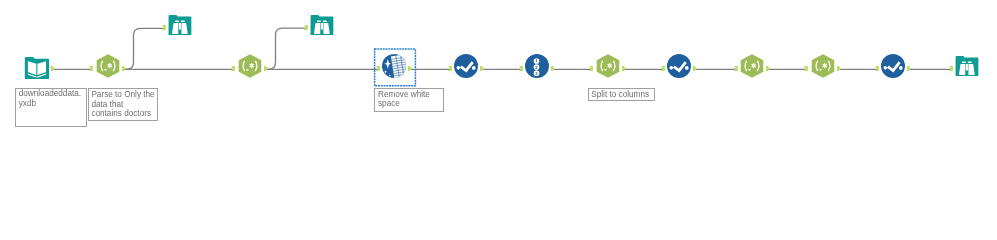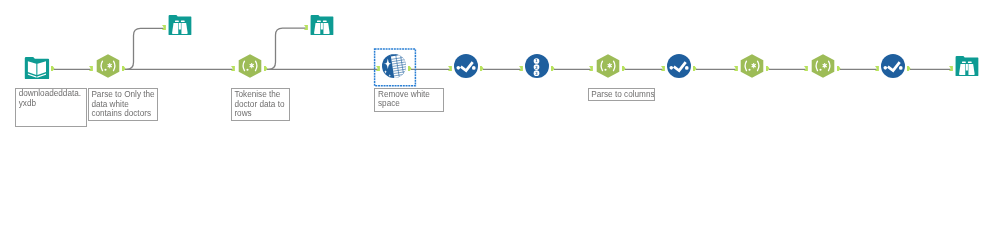--- a/index.html
+++ b/index.html
@@ -410,21 +410,18 @@
       </svg>
     </div>
     <div class="port" style="left: 948.5px; top: 65.5px;">
       <svg width="3.9" height="5" viewBox="0 0 3.9 5">
     <path d="M0 0 H3.9 V5 H0 L1.9 2.5 Z" fill="#b8e25d"></path>
       </svg>
     </div>
     <div class="note" style="left: 15.1px; top: 87.6px; width: 72.2px; height: 39px;">downloadeddata.
 yxdb</div>
     <div class="note" style="left: 87.8px; top: 87.9px; width: 70.2px; height: 33.1px;">Parse to Only the
-data white
+data that
 contains doctors</div>
-    <div class="note" style="left: 230.8px; top: 87.9px; width: 59.3px; height: 33px;">Tokenise the
-doctor data to
-rows</div>
     <div class="note" style="left: 374.4px; top: 87.8px; width: 70px; height: 23.9px;">Remove white
 space</div>
-    <div class="note" style="left: 587.7px; top: 87.7px; width: 67px; height: 13.6px;">Parse to columns</div>
+    <div class="note" style="left: 587.7px; top: 87.7px; width: 67px; height: 13.6px;">Split to columns</div>
   </div>
 
 </body></html>

